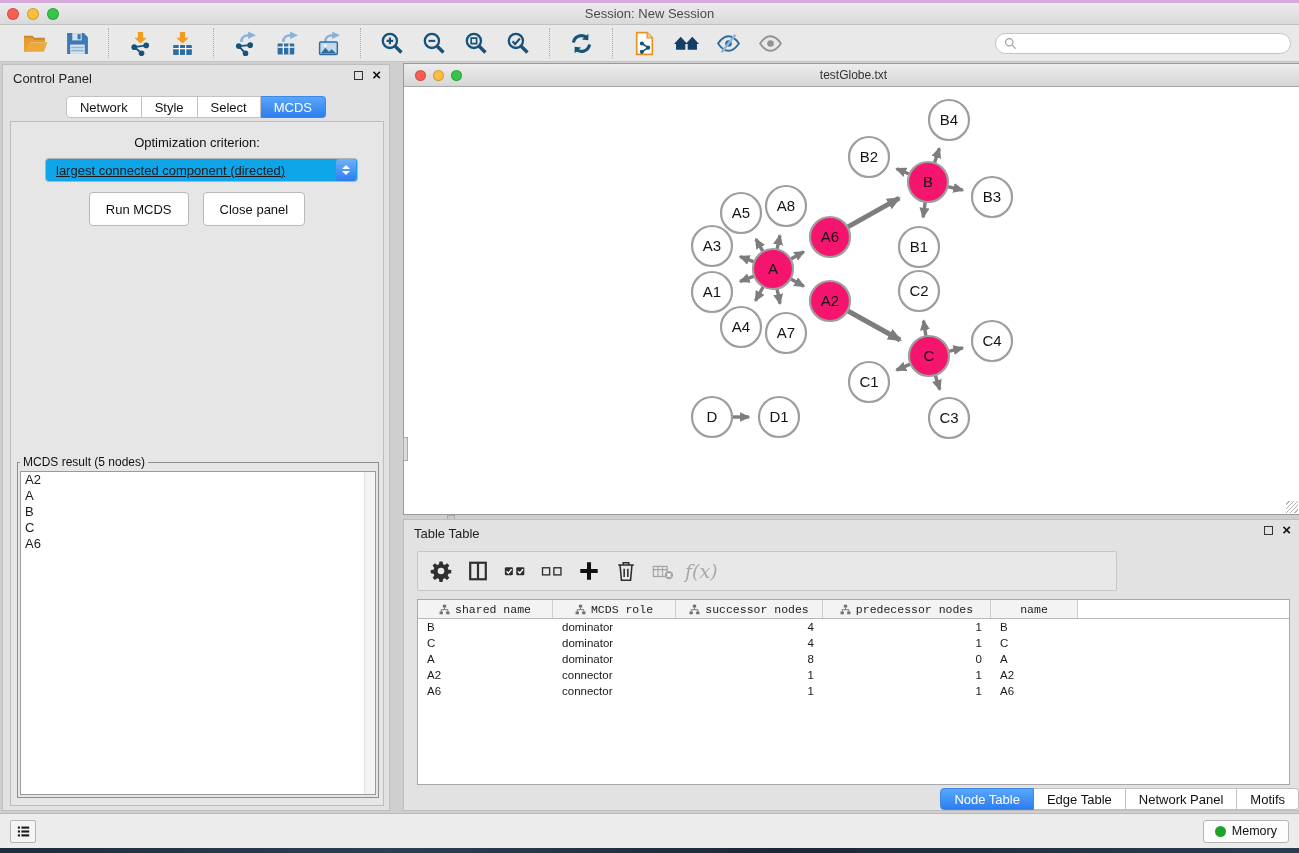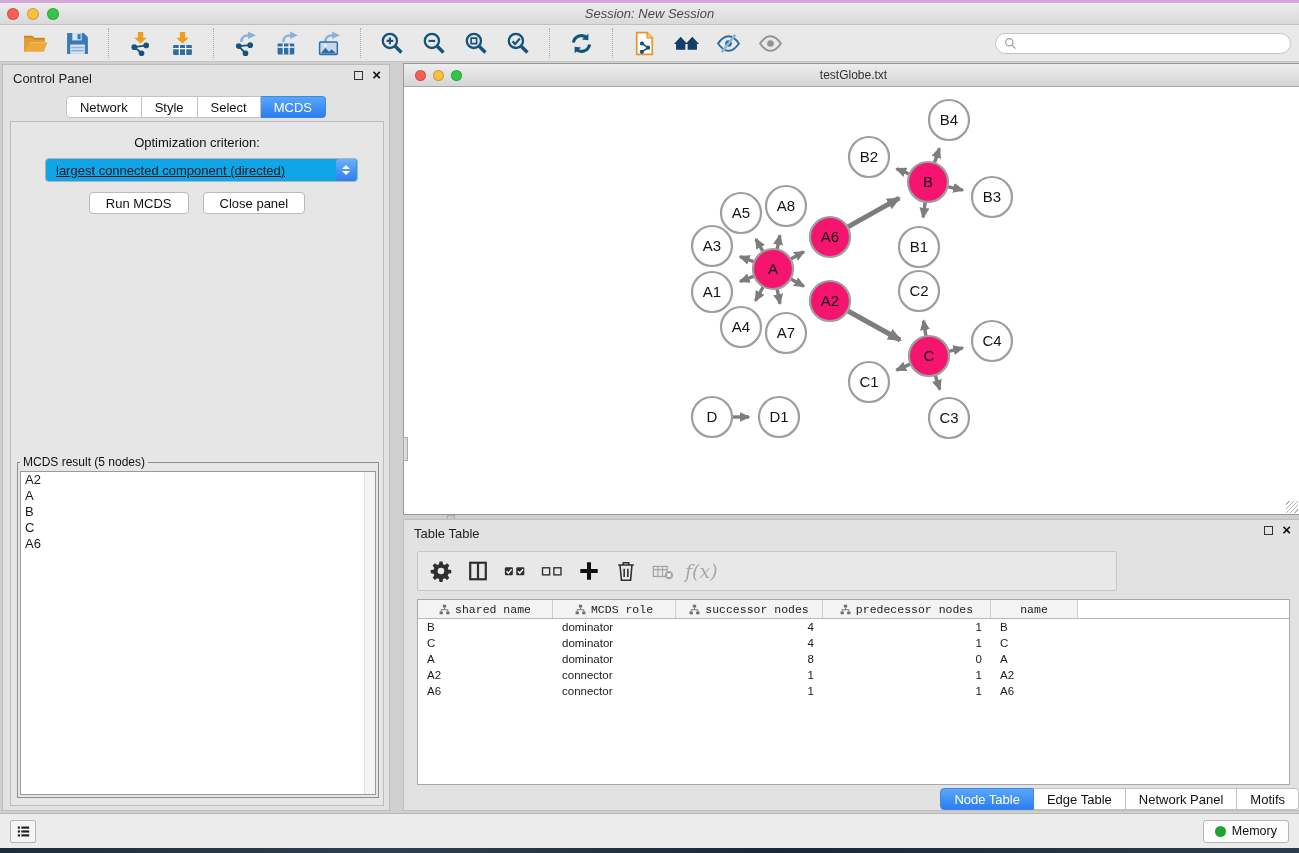--- a/index.html
+++ b/index.html
@@ -7,21 +7,21 @@
   .app {
     position:relative; width:1299px; height:853px; overflow:hidden;
     font-family:"Liberation Sans","DejaVu Sans",sans-serif;
     background:#cfcfcf; color:#1a1a1a;
   }
   
   .edge-strip { position:absolute; left:0; top:0; width:1299px; height:3px; background:#d5a9dc; }
   .titlebar {
     position:absolute; left:0; top:3px; width:1299px; height:22px;
     background:linear-gradient(#ececec,#d9d9d9); border-bottom:1px solid #c0c0c0;
-    display:flex; align-items:center;font-style:italic;
+    display:flex; align-items:center;
   }
   .traffic { display:flex; gap:8px; padding-left:7px; }
   .tl { width:12px; height:12px; border-radius:50%; border:1px solid rgba(0,0,0,.18); }
   .tl.red { background:#f95e56; } .tl.yellow { background:#fbbe3d; } .tl.green { background:#35c649; }
   .tb-title { position:absolute; left:0; right:0; text-align:center; font-size:13px; color:#4a4a4a; pointer-events:none; }
   
   .toolbar {
     position:absolute; left:0; top:25px; width:1299px; height:37px;
     background:#e9e9e9; border-bottom:1px solid #c5c5c5;
     display:flex; align-items:center; padding:0 8px;
@@ -62,21 +62,21 @@
   }
   .dropdown .dd-text { flex:1; padding-left:10px; white-space:nowrap; overflow:hidden; }
   .dd-stepper {
     width:20px; height:22px; margin-right:1px; border-radius:3px;
     background:linear-gradient(#6cb1f9,#2d7df0); display:flex; flex-direction:column; align-items:center; justify-content:center; gap:2px;
   }
   .dd-stepper i { width:0; height:0; border-left:4px solid transparent; border-right:4px solid transparent; }
   .dd-up { border-bottom:4px solid #fff; } .dd-down { border-top:4px solid #fff; }
   .btn-row { position:absolute; left:0; top:70px; width:100%; display:flex; justify-content:center; gap:14px; }
   .mac-btn {
-    height:22px; padding:0 16px; background:#fff; border:1px solid #b9b9b9; border-radius:4px;
+    height:34px; padding:0 16px; background:#fff; border:1px solid #b9b9b9; border-radius:4px;
     font-size:13px; font-family:inherit; color:#111; cursor:default;
   }
   .result-box {
     position:absolute; left:6px; top:333px; width:362px; height:343px;
     border:1px solid #8e8e8e; background:transparent; margin:0;
   }
   .result-box legend { font-size:12px; color:#111; padding:0 3px; margin-left:2px; }
   .result-list { position:absolute; left:2px; top:2px; right:2px; bottom:2px; background:#fff; border:1px solid #9a9a9a; overflow:hidden; }
   .result-item { font-size:13px; padding:0 4px; height:16px; line-height:16px; }
   .list-scroll { position:absolute; right:0; top:0; bottom:0; width:11px; background:#f4f4f4; border-left:1px solid #e0e0e0; }

